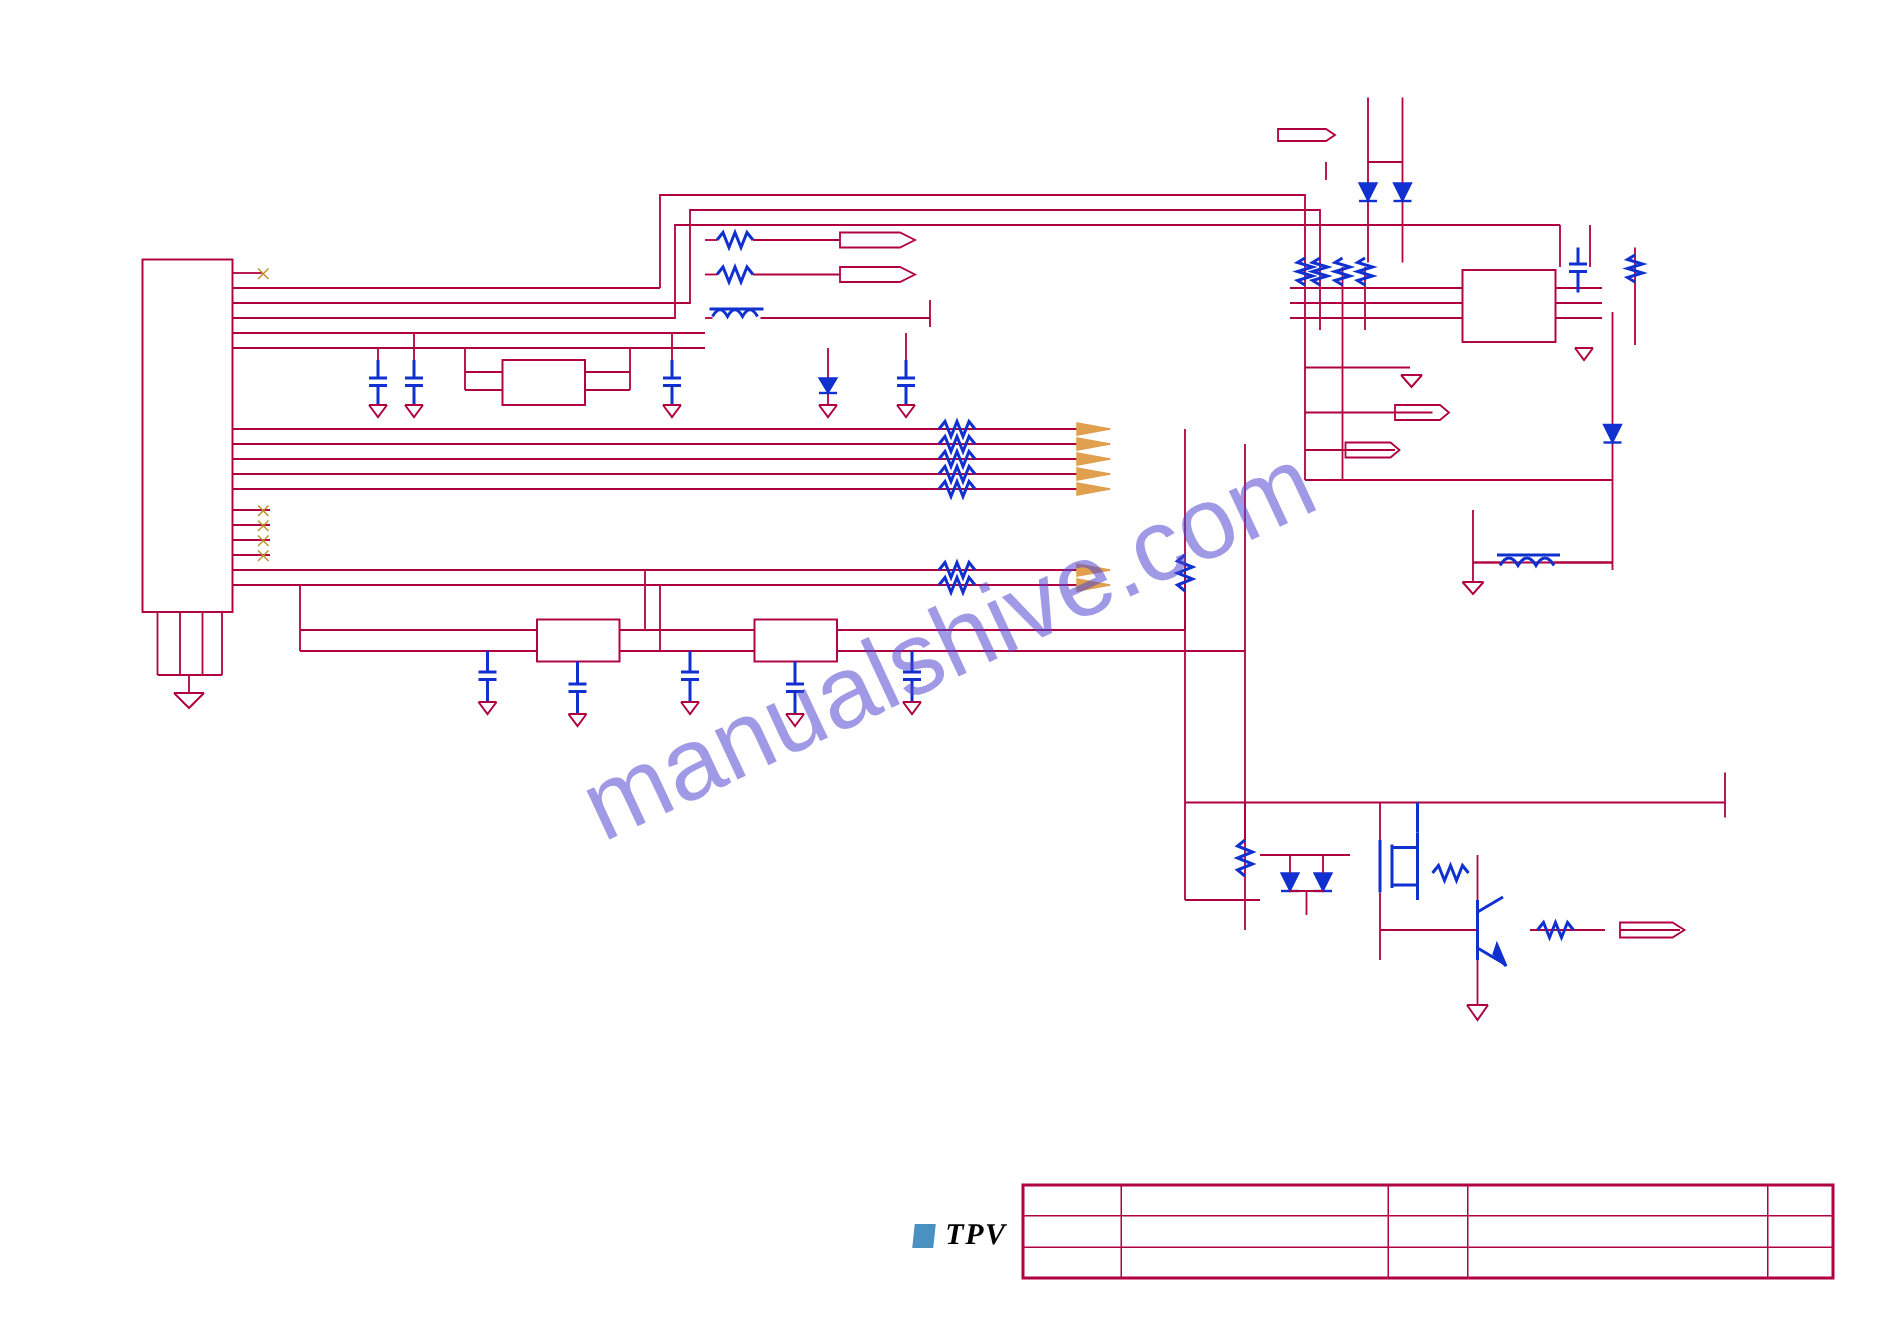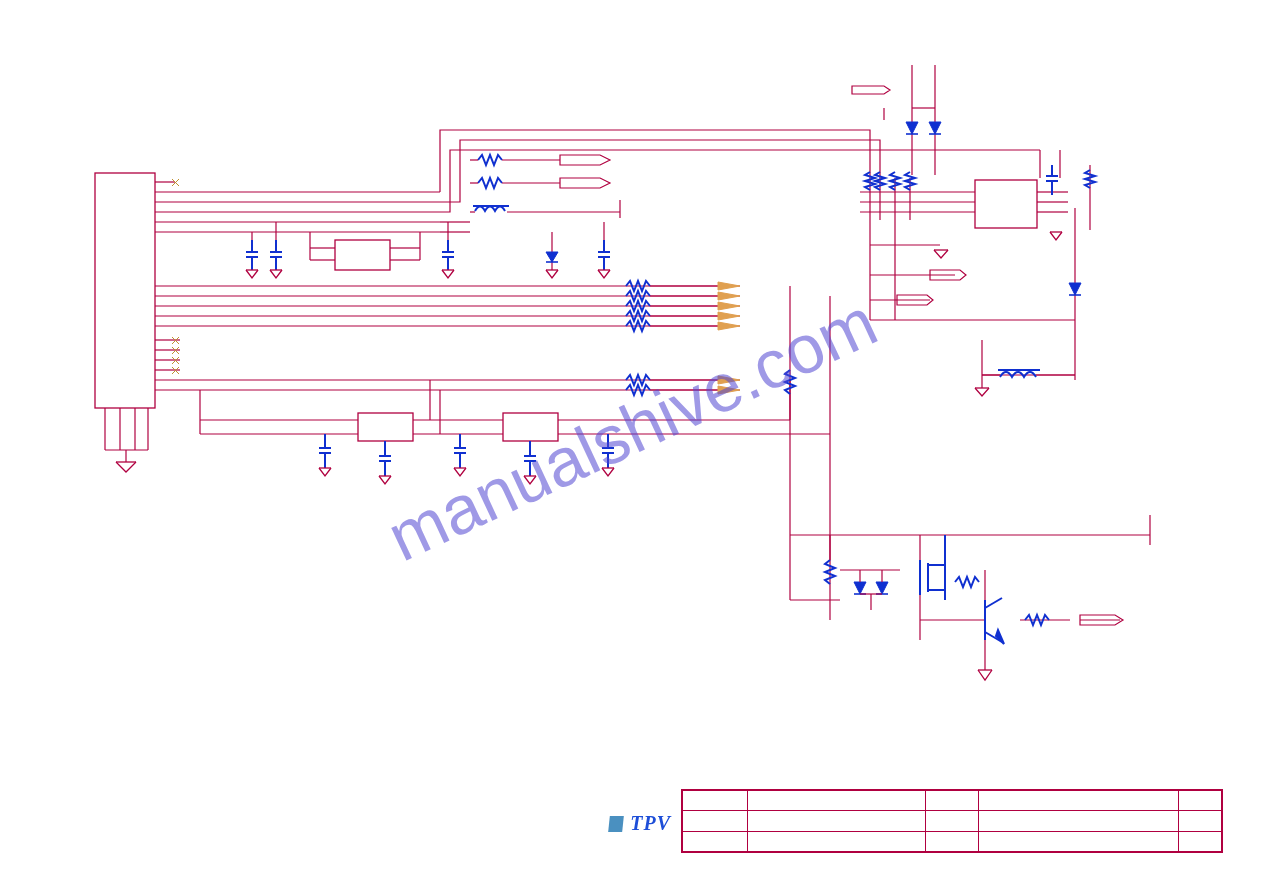--- a/index.html
+++ b/index.html
@@ -10,21 +10,21 @@
   .comp-body{stroke:#b00040;stroke-width:1.3;fill:none}
   .blue-comp{stroke:#1030d0;stroke-width:2;fill:none}
   .gnd{stroke:#b00040;stroke-width:1.3;fill:none}
   .watermark{position:absolute;top:48%;left:50%;transform:translate(-50%,-50%) rotate(-25deg);
     font-size:68px;color:rgba(80,70,210,.55);pointer-events:none;white-space:nowrap;font-weight:400}
   .title-block{position:absolute;right:40px;bottom:40px;border:1.3px solid #b00040;width:540px;height:62px}
   .title-block table{width:100%;height:100%;border-collapse:collapse}
   .title-block td{border:1.3px solid #b00040;font-size:9px;color:#444;padding:0 4px}
   .tpv-logo{position:absolute;right:592px;bottom:58px;font-family:Georgia,serif}
   .tpv-logo .glyph{display:inline-block;width:14px;height:16px;background:#4a90c0;transform:skewX(-6deg);vertical-align:middle;margin-right:3px}
-  .tpv-logo .txt{font-size:20px;font-weight:bold;font-style:italic;color:#1d4ed8;vertical-align:middle;letter-spacing:1px}
+  .tpv-logo .txt{font-size:20px;font-weight:bold;font-style:italic;color:#000000;vertical-align:middle;letter-spacing:1px}
   .flag{fill:none;stroke:#b00040;stroke-width:1.2}
   .arrowtip{fill:#e0a050;stroke:#e0a050}
   .bluefill{fill:#1030d0;stroke:#1030d0}
 </style>
 </head>
 <body>
 <div class="page">
 
 <svg viewBox="0 0 1263 893" width="1263" height="893">
 

